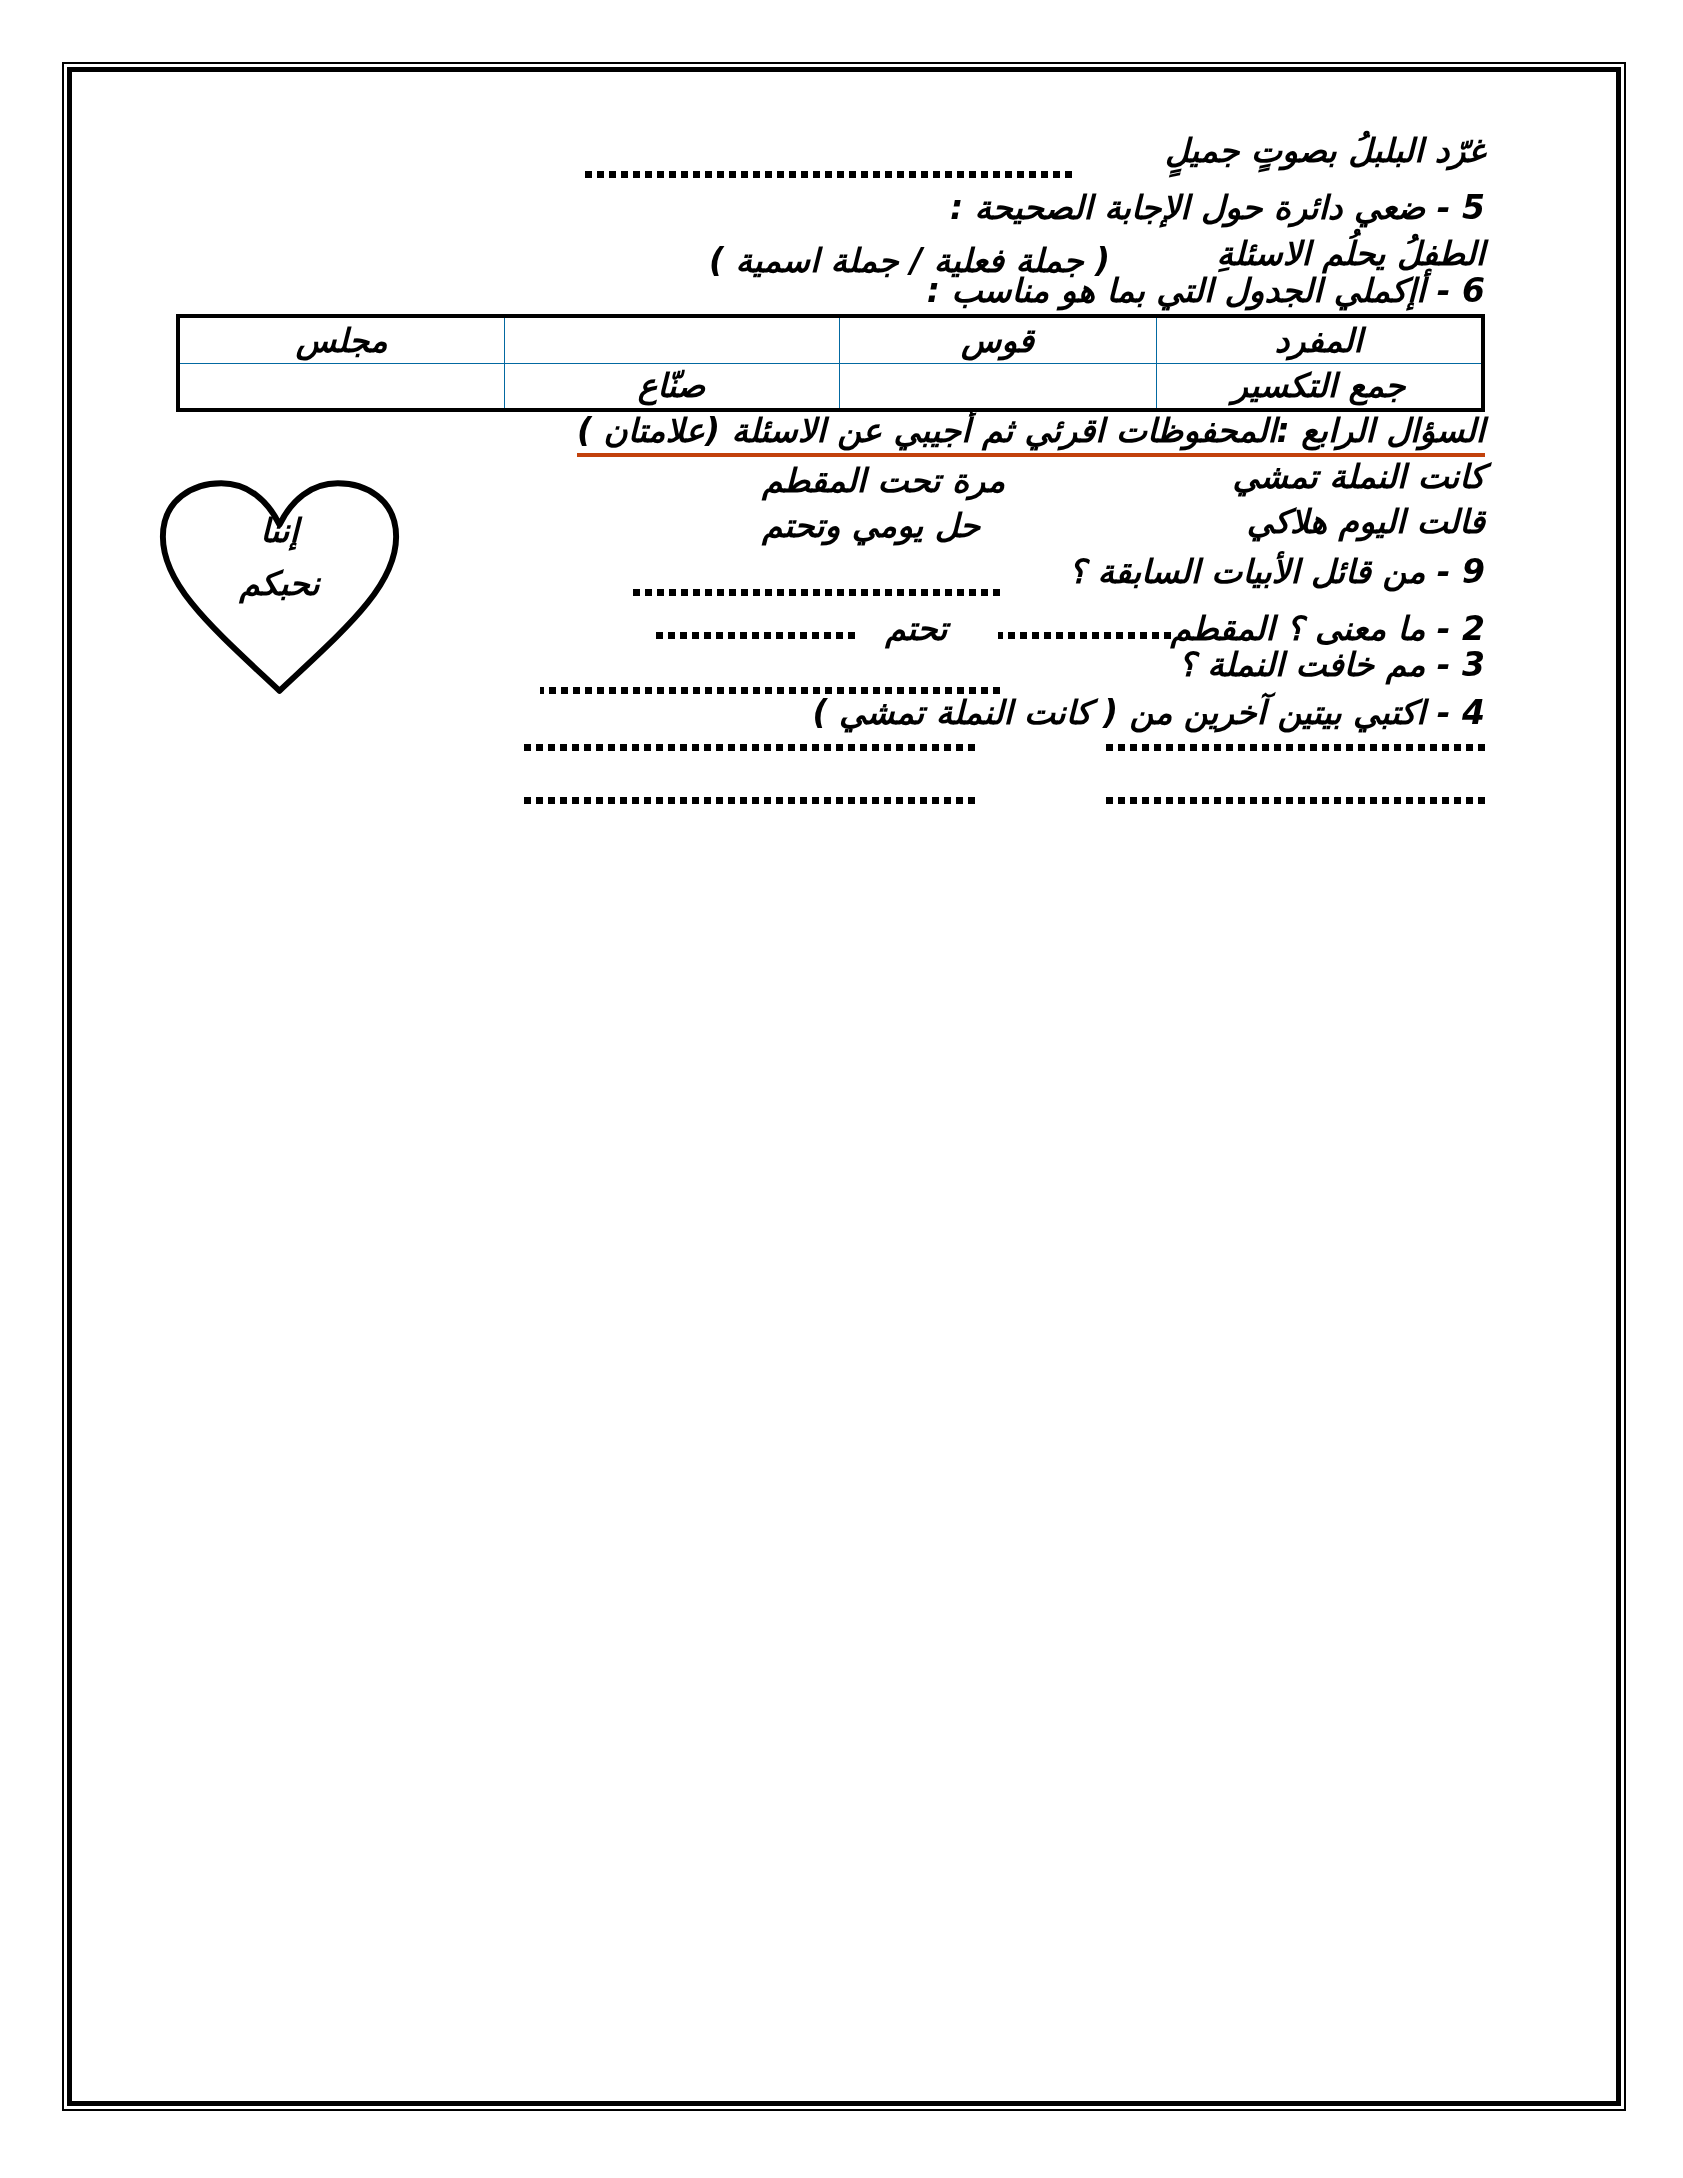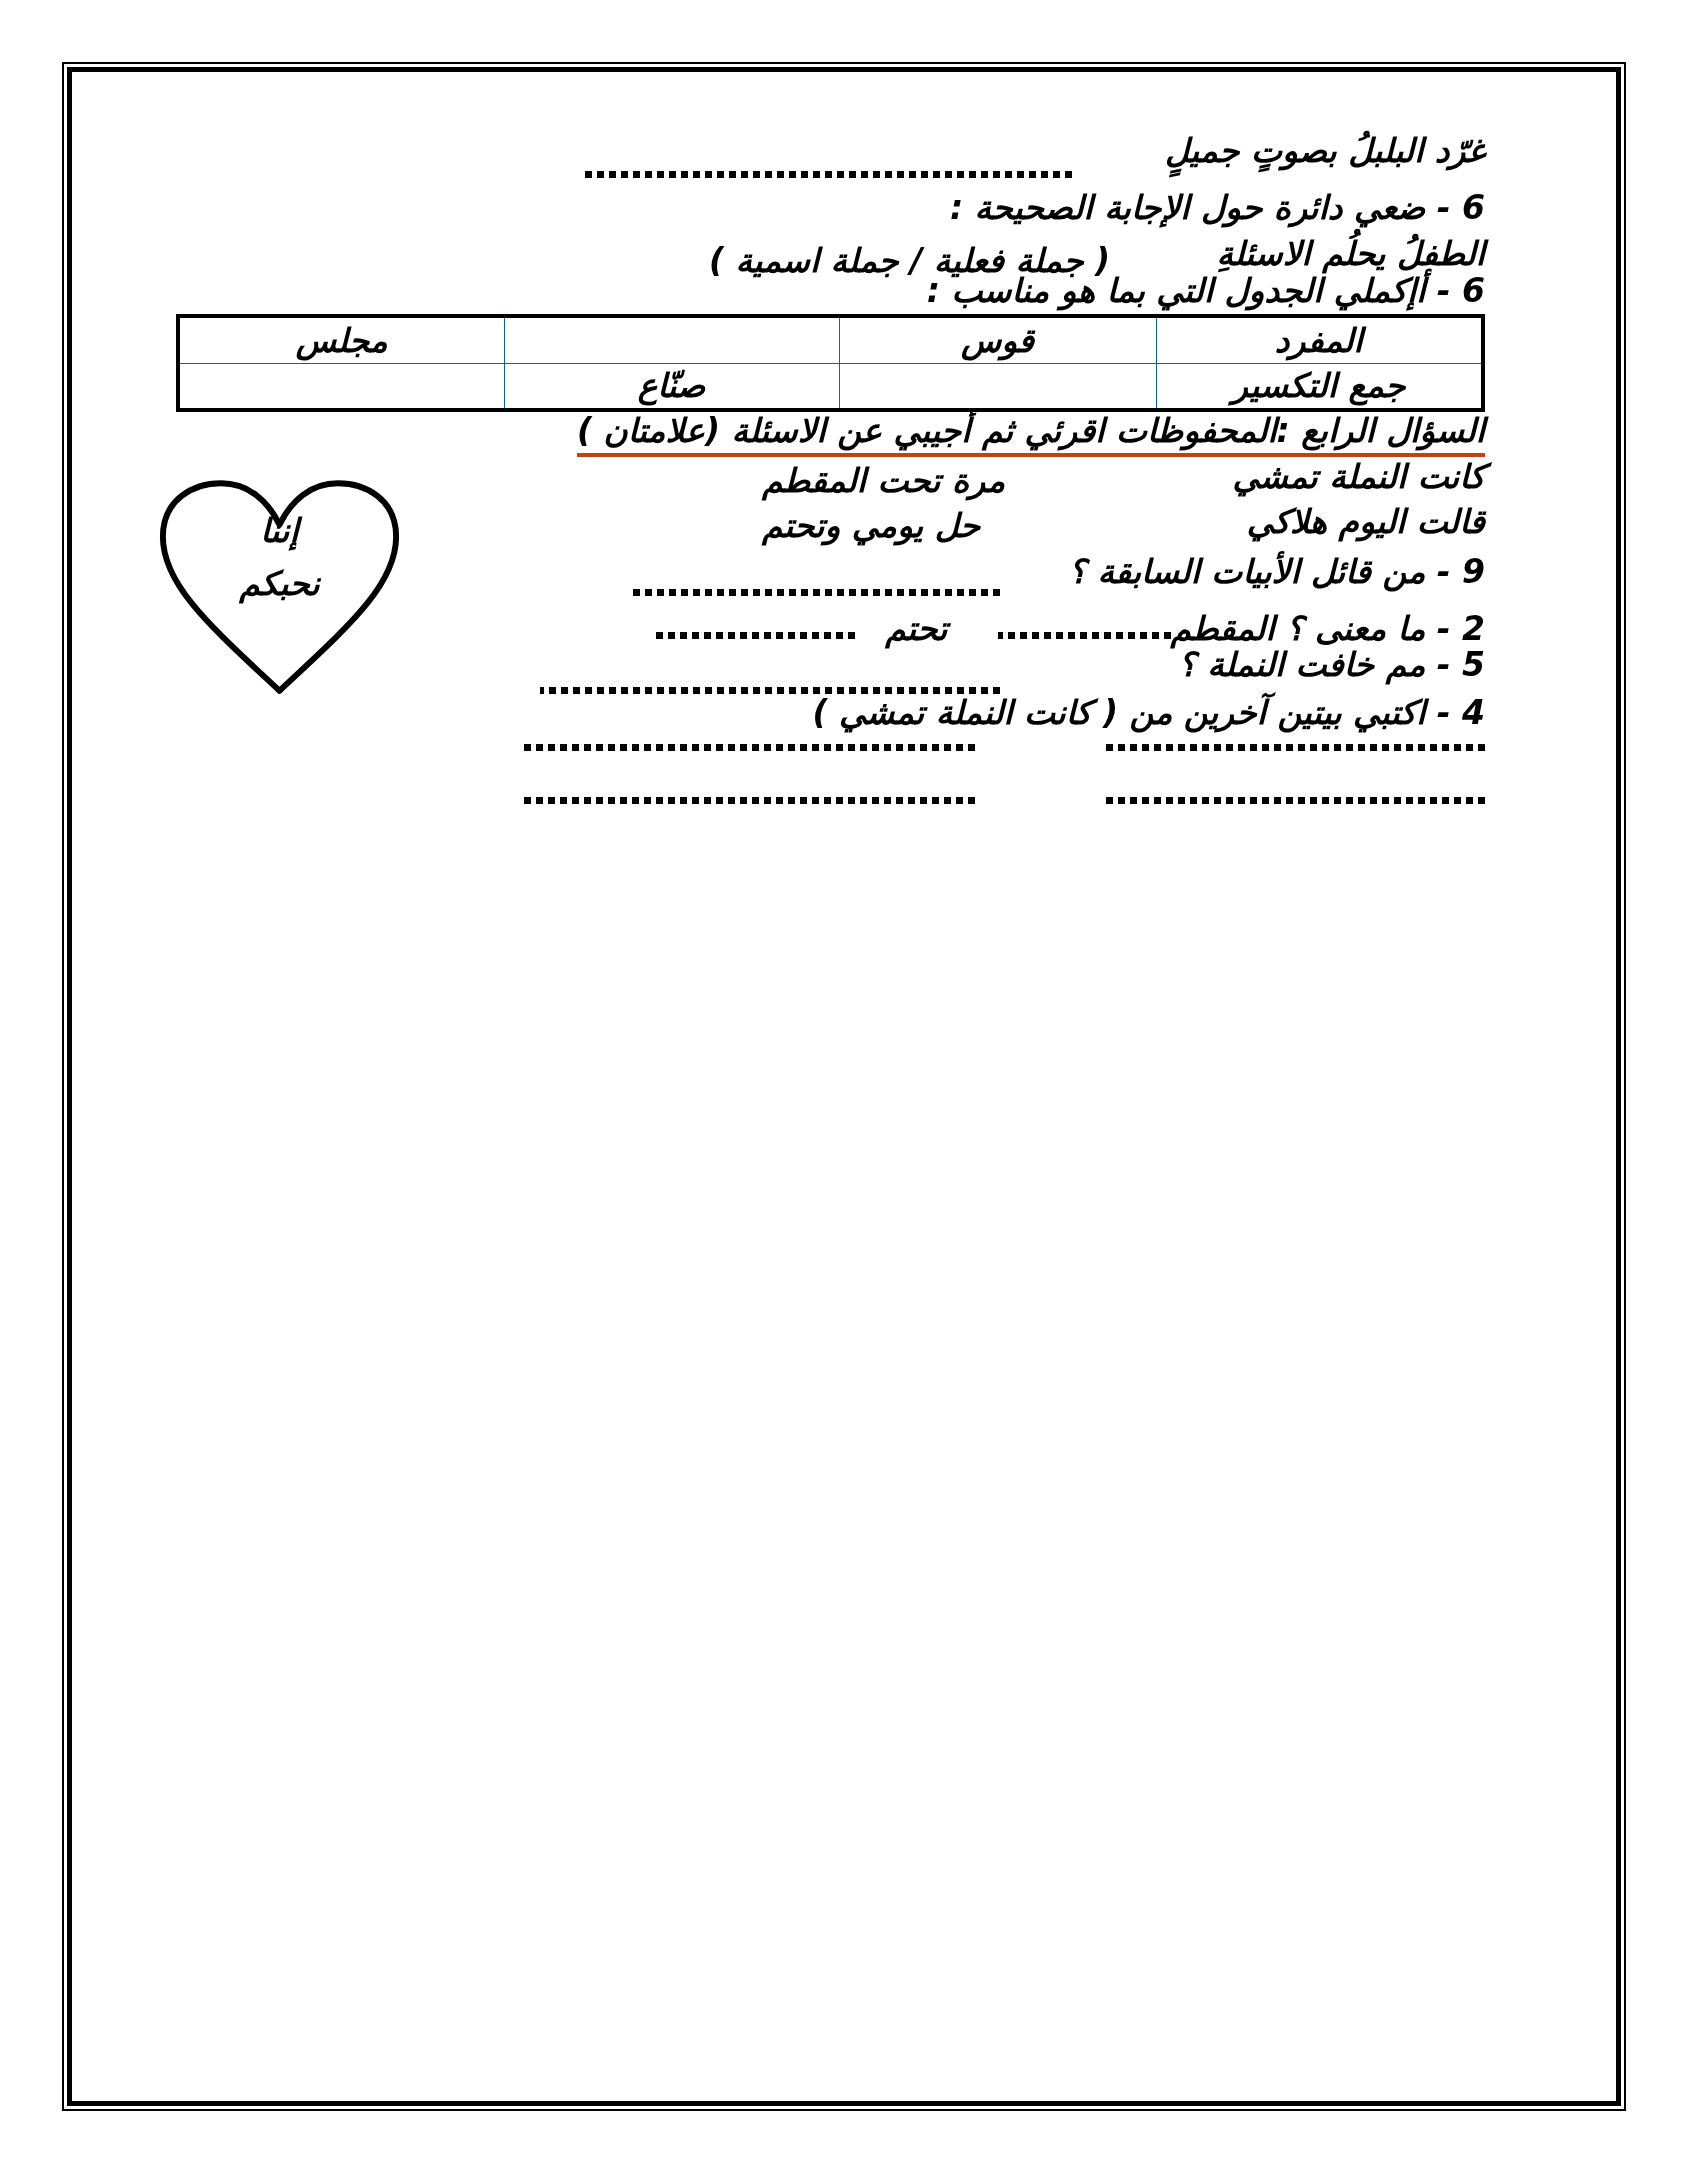--- a/index.html
+++ b/index.html
@@ -101,21 +101,21 @@
   </div>
 
   <div class="content">
 
     <div class="row" style="top:131px; height:55px;">
       <span>غرّد البلبلُ بصوتٍ جميلٍ</span>
       <div class="dots dots-abs" style="left:483px; width:490px; bottom:8px;"></div>
     </div>
 
     <div class="row" style="top:188px; height:48px;">
-      <span>6 - ضعي دائرة حول الإجابة الصحيحة :</span>
+      <span>5 - ضعي دائرة حول الإجابة الصحيحة :</span>
     </div>
 
     <div class="row" style="top:234px; height:48px;">
       <span>الطفلُ يحلُم الاسئلةِ</span>
       <span class="choices-paren">( جملة فعلية / جملة اسمية )</span>
     </div>
 
     <div class="row" style="top:271px; height:42px;">
       <span>6 - أإكملي الجدول التي بما هو مناسب :</span>
     </div>
@@ -162,21 +162,21 @@
     </div>
 
     <div class="row q2-line" style="top:600px; height:48px;">
       <span>2 - ما معنى ؟ المقطم</span>
       <div class="dots q2-dots-a"></div>
       <span class="q2-word">تحتم</span>
       <div class="dots q2-dots-b"></div>
     </div>
 
     <div class="row" style="top:645px; height:51px;">
-      <span>5 - مم خافت النملة ؟</span>
+      <span>3 - مم خافت النملة ؟</span>
       <div class="dots dots-abs" style="left:441px; width:460px; bottom:2px;"></div>
     </div>
 
     <div class="row" style="top:693px; height:46px;">
       <span>4 - اكتبي بيتين آخرين من ( كانت النملة تمشي )</span>
     </div>
 
     <div class="ans-row" style="top:744px;">
       <div class="dots ans-right"></div>
       <div class="dots ans-left"></div>

